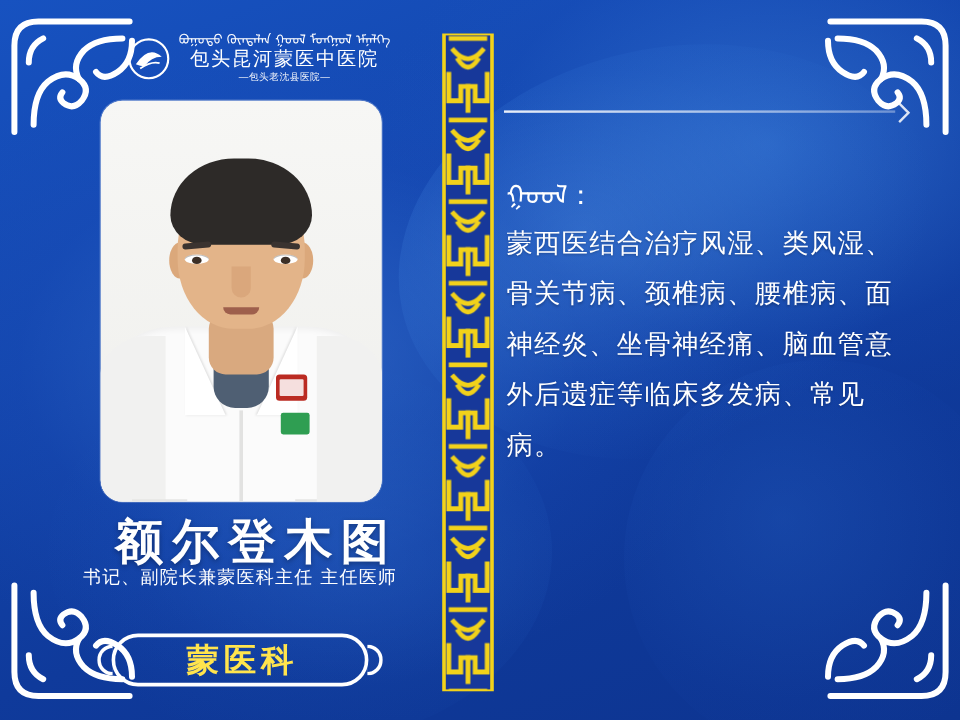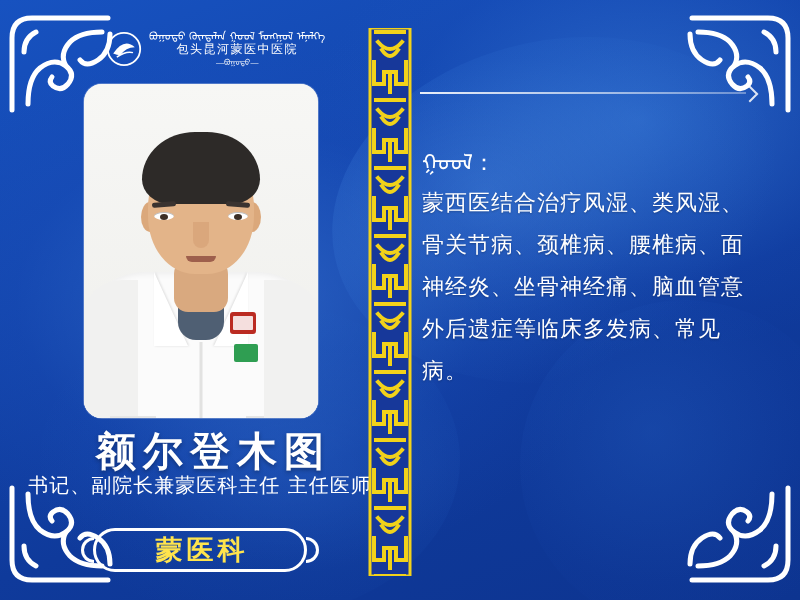--- a/index.html
+++ b/index.html
@@ -74,21 +74,21 @@
     color: #ffffff;
   }
   .logo-line1 {
     font-size: 11px;
     letter-spacing: 0.5px;
     white-space: nowrap;
     font-family: "DejaVu Sans", sans-serif;
     text-align: center;
   }
   .logo-line2 {
-    font-size: 12px;
+    font-size: 16px;
     letter-spacing: 1.5px;
     white-space: nowrap;
   }
   .logo-line3 {
     font-size: 8px;
     letter-spacing: 0.5px;
     white-space: nowrap;
     opacity: 0.95;
     margin-top: 1px;
   }
@@ -194,21 +194,21 @@
     font-family: "DejaVu Sans", sans-serif;
     text-shadow: 0 2px 4px rgba(0,0,0,0.3);
     padding-left: 20px;
   }
   .doctor-title {
     position: absolute;
     left: 0; right: 400px;
     top: 472px;
     text-align: center;
     color: #ffffff;
-    font-size: 20px;
+    font-size: 15px;
     letter-spacing: 1px;
     font-family: "DejaVu Sans", sans-serif;
     white-space: nowrap;
   }
   .dept-plate {
     position: absolute;
     left: 50%;
     transform: translateX(-50%);
     margin-left: -200px;
     top: 528px;
@@ -355,21 +355,21 @@
     <div class="logo-mark">
       <svg viewBox="0 0 40 40" xmlns="http://www.w3.org/2000/svg">
         <circle cx="20" cy="20" r="18" fill="none" stroke="#ffffff" stroke-width="2"></circle>
         <path d="M8 25 Q20 7 32 18 Q22 18 16 27 Q12 27 8 25 Z" fill="#ffffff"></path>
         <path d="M12 29 Q22 22 30 24" fill="none" stroke="#ffffff" stroke-width="1.6"></path>
       </svg>
     </div>
     <div class="logo-text">
       <span class="logo-line1">ᠪᠤᠭᠤᠲᠤ ᠬᠦᠨᠳᠡᠯᠡᠨ ᠭᠣᠣᠯ ᠮᠣᠩᠭᠣᠯ ᠡᠮᠨᠡᠯᠭᠡ</span>
       <span class="logo-line2">包头昆河蒙医中医院</span>
-      <span class="logo-line3">—ᠪᠤᠭᠤᠲᠤ—</span>
+      <span class="logo-line3">—包头老沈县医院—</span>
     </div>
   </div>
 
   <div class="photo-frame">
     <div class="photo-inner">
       <div class="bg-plate"></div>
       <div class="coat">
         <div class="lapel-l"></div>
         <div class="lapel-r"></div>
         <div class="placket"></div>

